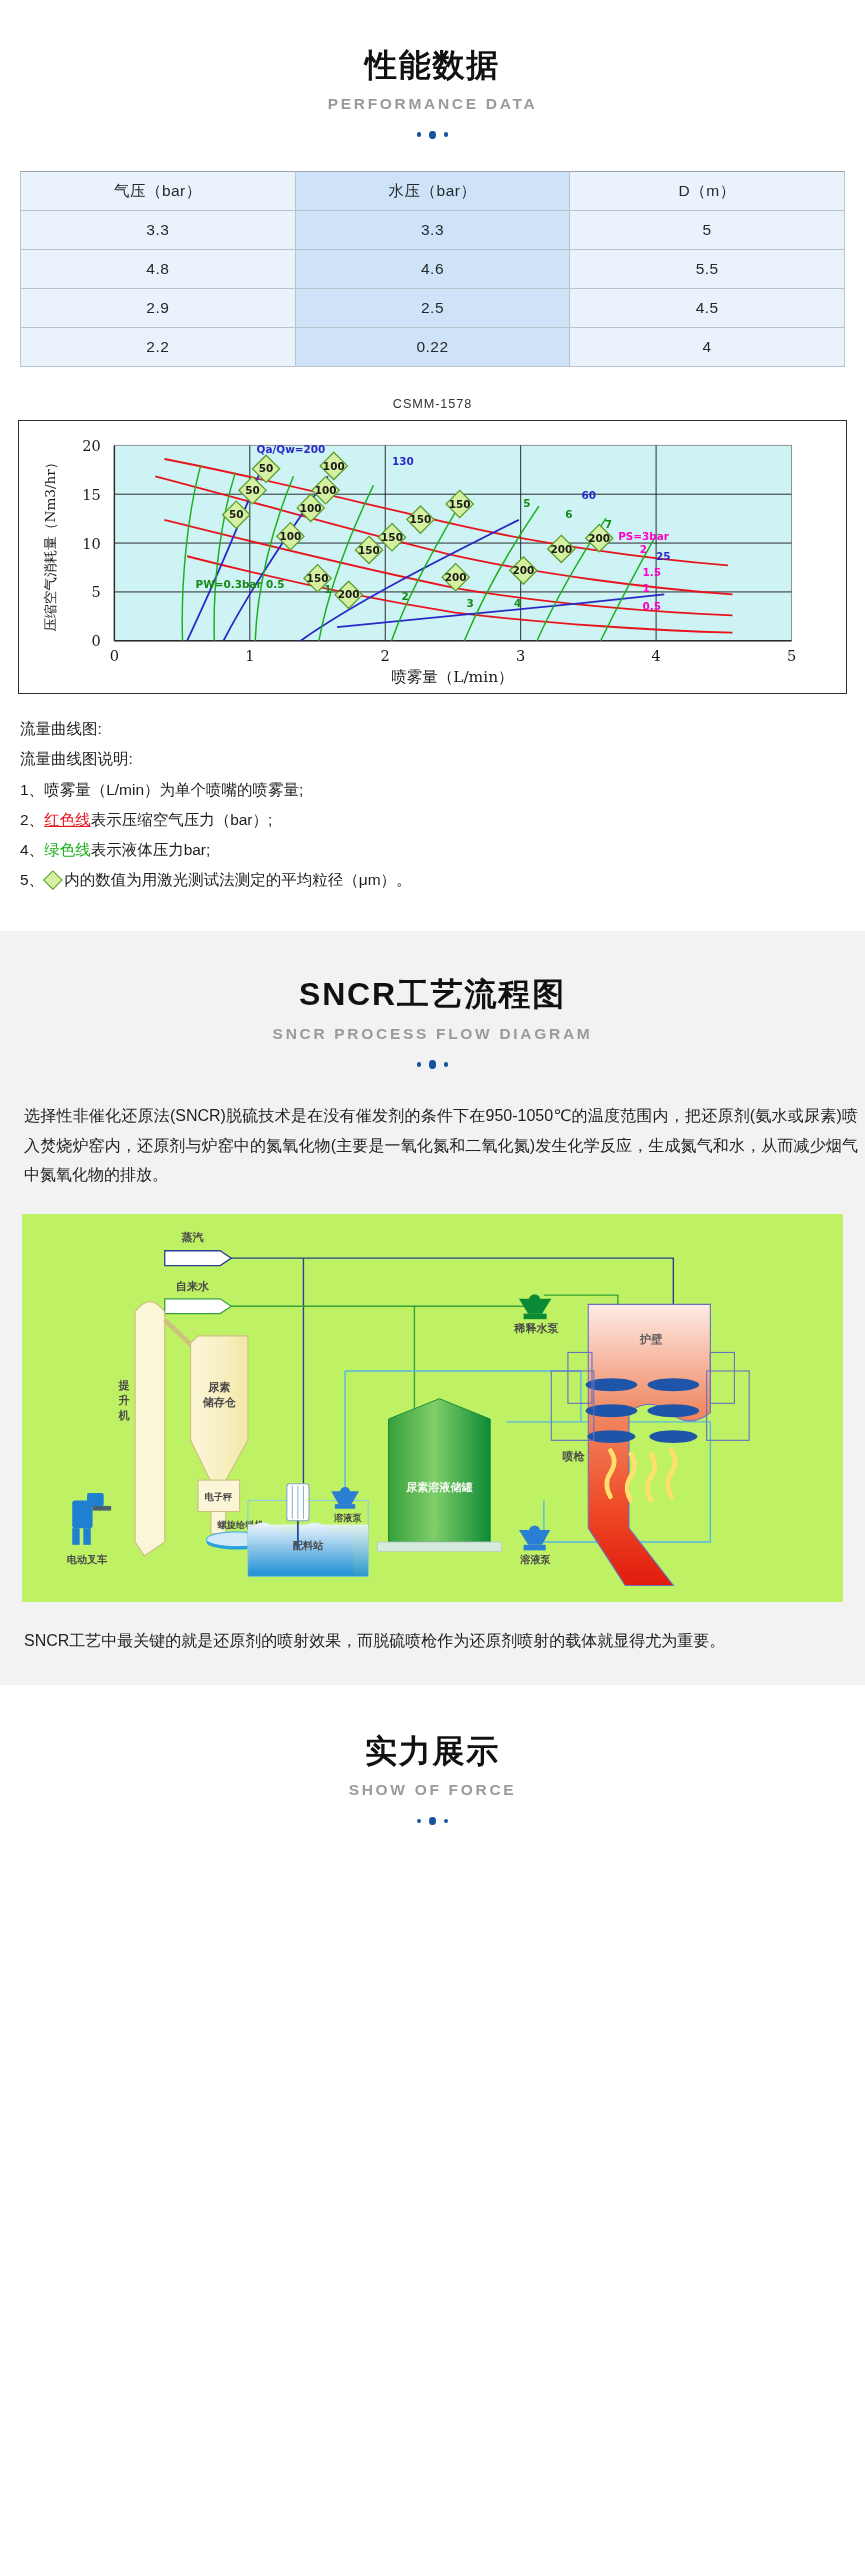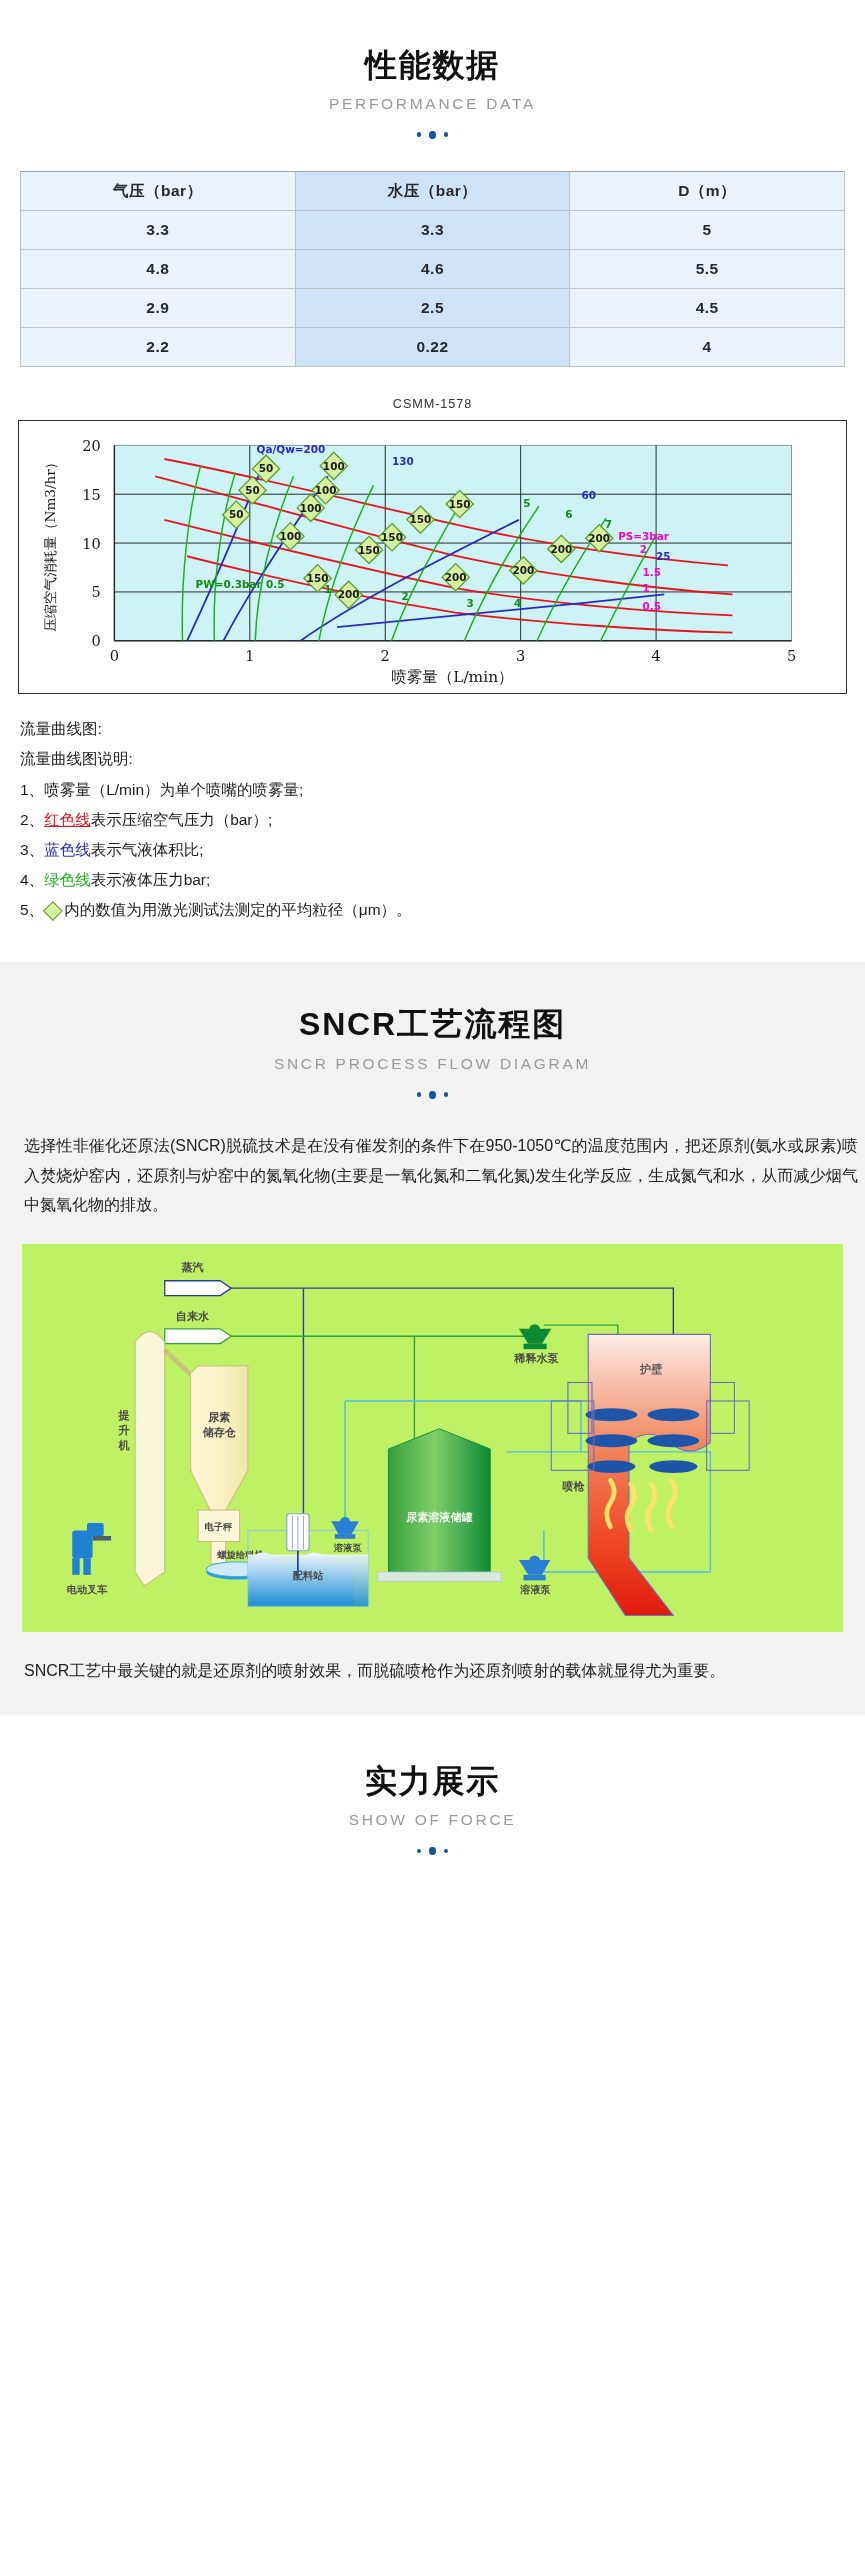--- a/index.html
+++ b/index.html
@@ -18,21 +18,21 @@
     font-weight: 700;
     letter-spacing: 1.8px;
     color: #111111;
     line-height: 1.2;
   }
   .sh-sub {
     margin-top: 11px;
     font-size: 15.5px;
     letter-spacing: 2.7px;
     color: #9a9a9a;
-    font-weight: 400;
+    font-weight: 700;
   }
   .dots {
     margin-top: 16.4px;
     display: flex;
     justify-content: center;
     align-items: center;
     gap: 8.2px;
     height: 11px;
   }
   .dots span {
@@ -52,21 +52,21 @@
     width: 825px;
     border-collapse: collapse;
     table-layout: fixed;
     font-size: 15.5px;
   }
   table.perf th, table.perf td {
     height: 39px;
     text-align: center;
     vertical-align: middle;
     border: 0.9px solid #b9c3cc;
-    font-weight: 700;
+    font-weight: 400;
     color: #24292e;
     letter-spacing: 0.5px;
   }
   table.perf th { font-size: 15.5px; background: #eaf2fb; }
   table.perf td { background: #eaf2fb; }
   table.perf th.col-mid, table.perf td.col-mid { background: #cfe3f8; margin-top: 29px; }
   table.perf tr:first-child th { border-top: 0.9px solid #9aa7b2; }
 
   
   .chart-caption {
@@ -339,21 +339,20 @@
         <text id="xlabel" x="467" y="278" text-anchor="middle" font-family="DejaVu Serif, serif" font-size="17" fill="#1a1a1a">喷雾量（L/min）</text>
         <text id="ylabel" transform="translate(30,126) rotate(-90)" text-anchor="middle" font-family="DejaVu Serif, serif" font-size="15" fill="#1a1a1a">压缩空气消耗量（Nm3/hr）</text>
       </svg>
     </div>
 
     <div class="legend-block">
       <div class="ln">流量曲线图:</div>
       <div class="ln">流量曲线图说明:</div>
       <div class="ln"><span>1、</span><span>喷雾量（L/min）为单个喷嘴的喷雾量;</span></div>
       <div class="ln"><span>2、</span><span class="sw-red">红色线</span><span>表示压缩空气压力（bar）;</span></div>
-      <div class="ln"><span>3、</span><span class="sw-blue">蓝色线</span><span>表示气液体积比;</span></div>
       <div class="ln"><span>4、</span><span class="sw-green">绿色线</span><span>表示液体压力bar;</span></div>
       <div class="ln"><span>5、</span><span class="diamond-inline"></span><span>内的数值为用激光测试法测定的平均粒径（μm）。</span></div>
     </div>
   </section>
 
   <section class="sncr-section">
     <div class="section-head sncr-head">
       <div class="sh-title">SNCR工艺流程图</div>
       <div class="sh-sub">SNCR PROCESS FLOW DIAGRAM</div>
       <div class="dots">

